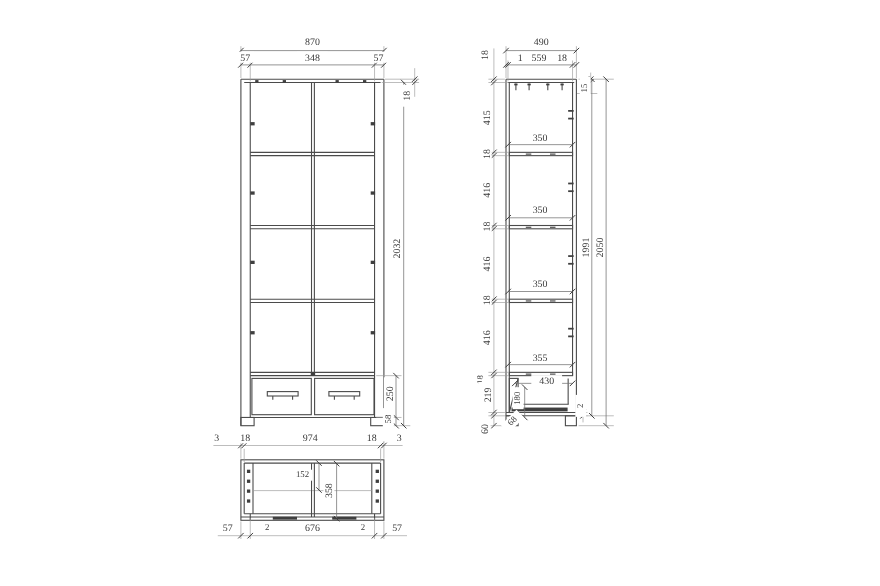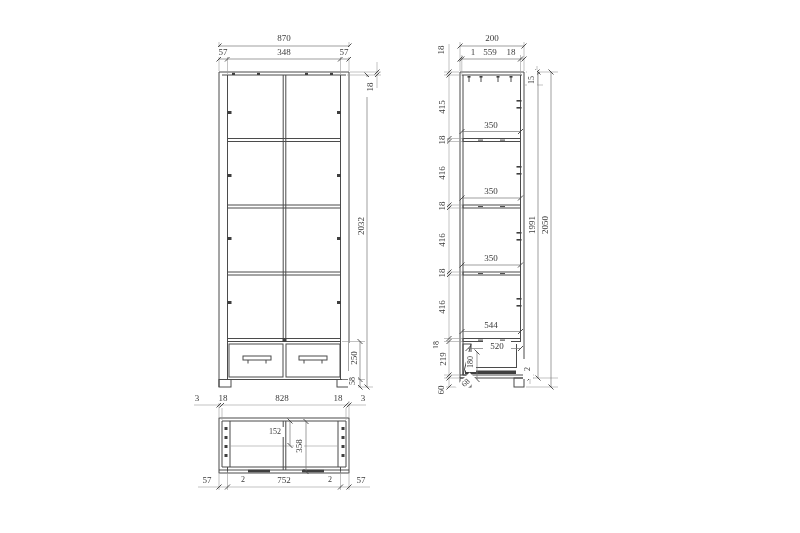--- a/index.html
+++ b/index.html
@@ -267,53 +267,53 @@
 
 <span class="dim" style="left:270px;top:33px;width:28px">870</span>
 <span class="dim" style="left:215px;top:47px;width:16px">57</span>
 <span class="dim" style="left:270px;top:47px;width:28px">348</span>
 <span class="dim" style="left:336px;top:47px;width:16px">57</span>
 <span class="vdim" style="left:360px;top:82px;width:20px">18</span>
 <span class="vdim" style="left:346px;top:221px;width:30px">2032</span>
 <span class="vdim" style="left:339px;top:353px;width:30px">250</span>
 <span class="vdim sm" style="left:343px;top:376px;width:20px">58</span>
 
-<span class="dim" style="left:478px;top:33px;width:28px">200</span>
+<span class="dim" style="left:478px;top:33px;width:28px">490</span>
 <span class="dim" style="left:469px;top:47px;width:8px">1</span>
 <span class="dim" style="left:476px;top:47px;width:28px">559</span>
 <span class="dim" style="left:503px;top:47px;width:16px">18</span>
 <span class="vdim" style="left:431px;top:45px;width:20px">18</span>
 <span class="vdim sm" style="left:522px;top:75px;width:20px">15</span>
 <span class="vdim" style="left:427px;top:102px;width:30px">415</span>
 <span class="vdim" style="left:432px;top:135px;width:20px">18</span>
 <span class="dim" style="left:477px;top:120px;width:28px">350</span>
 <span class="vdim" style="left:427px;top:168px;width:30px">416</span>
 <span class="vdim" style="left:432px;top:201px;width:20px">18</span>
 <span class="dim" style="left:477px;top:186px;width:28px">350</span>
 <span class="vdim" style="left:427px;top:235px;width:30px">416</span>
 <span class="vdim" style="left:432px;top:268px;width:20px">18</span>
 <span class="dim" style="left:477px;top:253px;width:28px">350</span>
 <span class="vdim" style="left:427px;top:302px;width:30px">416</span>
 <span class="vdim sm" style="left:427px;top:340px;width:20px">18</span>
-<span class="dim" style="left:477px;top:320px;width:28px">544</span>
+<span class="dim" style="left:477px;top:320px;width:28px">355</span>
 <span class="vdim" style="left:428px;top:354px;width:30px">219</span>
-<span class="dim" style="left:483px;top:341px;width:28px">520</span>
+<span class="dim" style="left:483px;top:341px;width:28px">430</span>
 <span class="vdim sm" style="left:461px;top:357px;width:20px">180</span>
 <span class="vdim sm" style="left:518px;top:364px;width:20px">2</span>
 <span class="vdim" style="left:431px;top:385px;width:20px">60</span>
 <span class="ddim sm" style="left:456px;top:378px;width:20px">68</span>
 <span class="vdim" style="left:517px;top:220px;width:30px">1991</span>
 <span class="vdim" style="left:530px;top:220px;width:30px">2050</span>
 
 <span class="dim" style="left:193px;top:393px;width:8px">3</span>
 <span class="dim" style="left:215px;top:393px;width:16px">18</span>
-<span class="dim" style="left:268px;top:393px;width:28px">828</span>
+<span class="dim" style="left:268px;top:393px;width:28px">974</span>
 <span class="dim" style="left:330px;top:393px;width:16px">18</span>
 <span class="dim" style="left:359px;top:393px;width:8px">3</span>
 <span class="dim sm" style="left:266px;top:427px;width:18px">152</span>
 <span class="vdim" style="left:284px;top:441px;width:30px">358</span>
 <span class="dim" style="left:199px;top:475px;width:16px">57</span>
 <span class="dim sm" style="left:239px;top:475px;width:8px">2</span>
-<span class="dim" style="left:270px;top:475px;width:28px">752</span>
+<span class="dim" style="left:270px;top:475px;width:28px">676</span>
 <span class="dim sm" style="left:326px;top:475px;width:8px">2</span>
 <span class="dim" style="left:353px;top:475px;width:16px">57</span>
 
 </div>
 
 </body></html>

